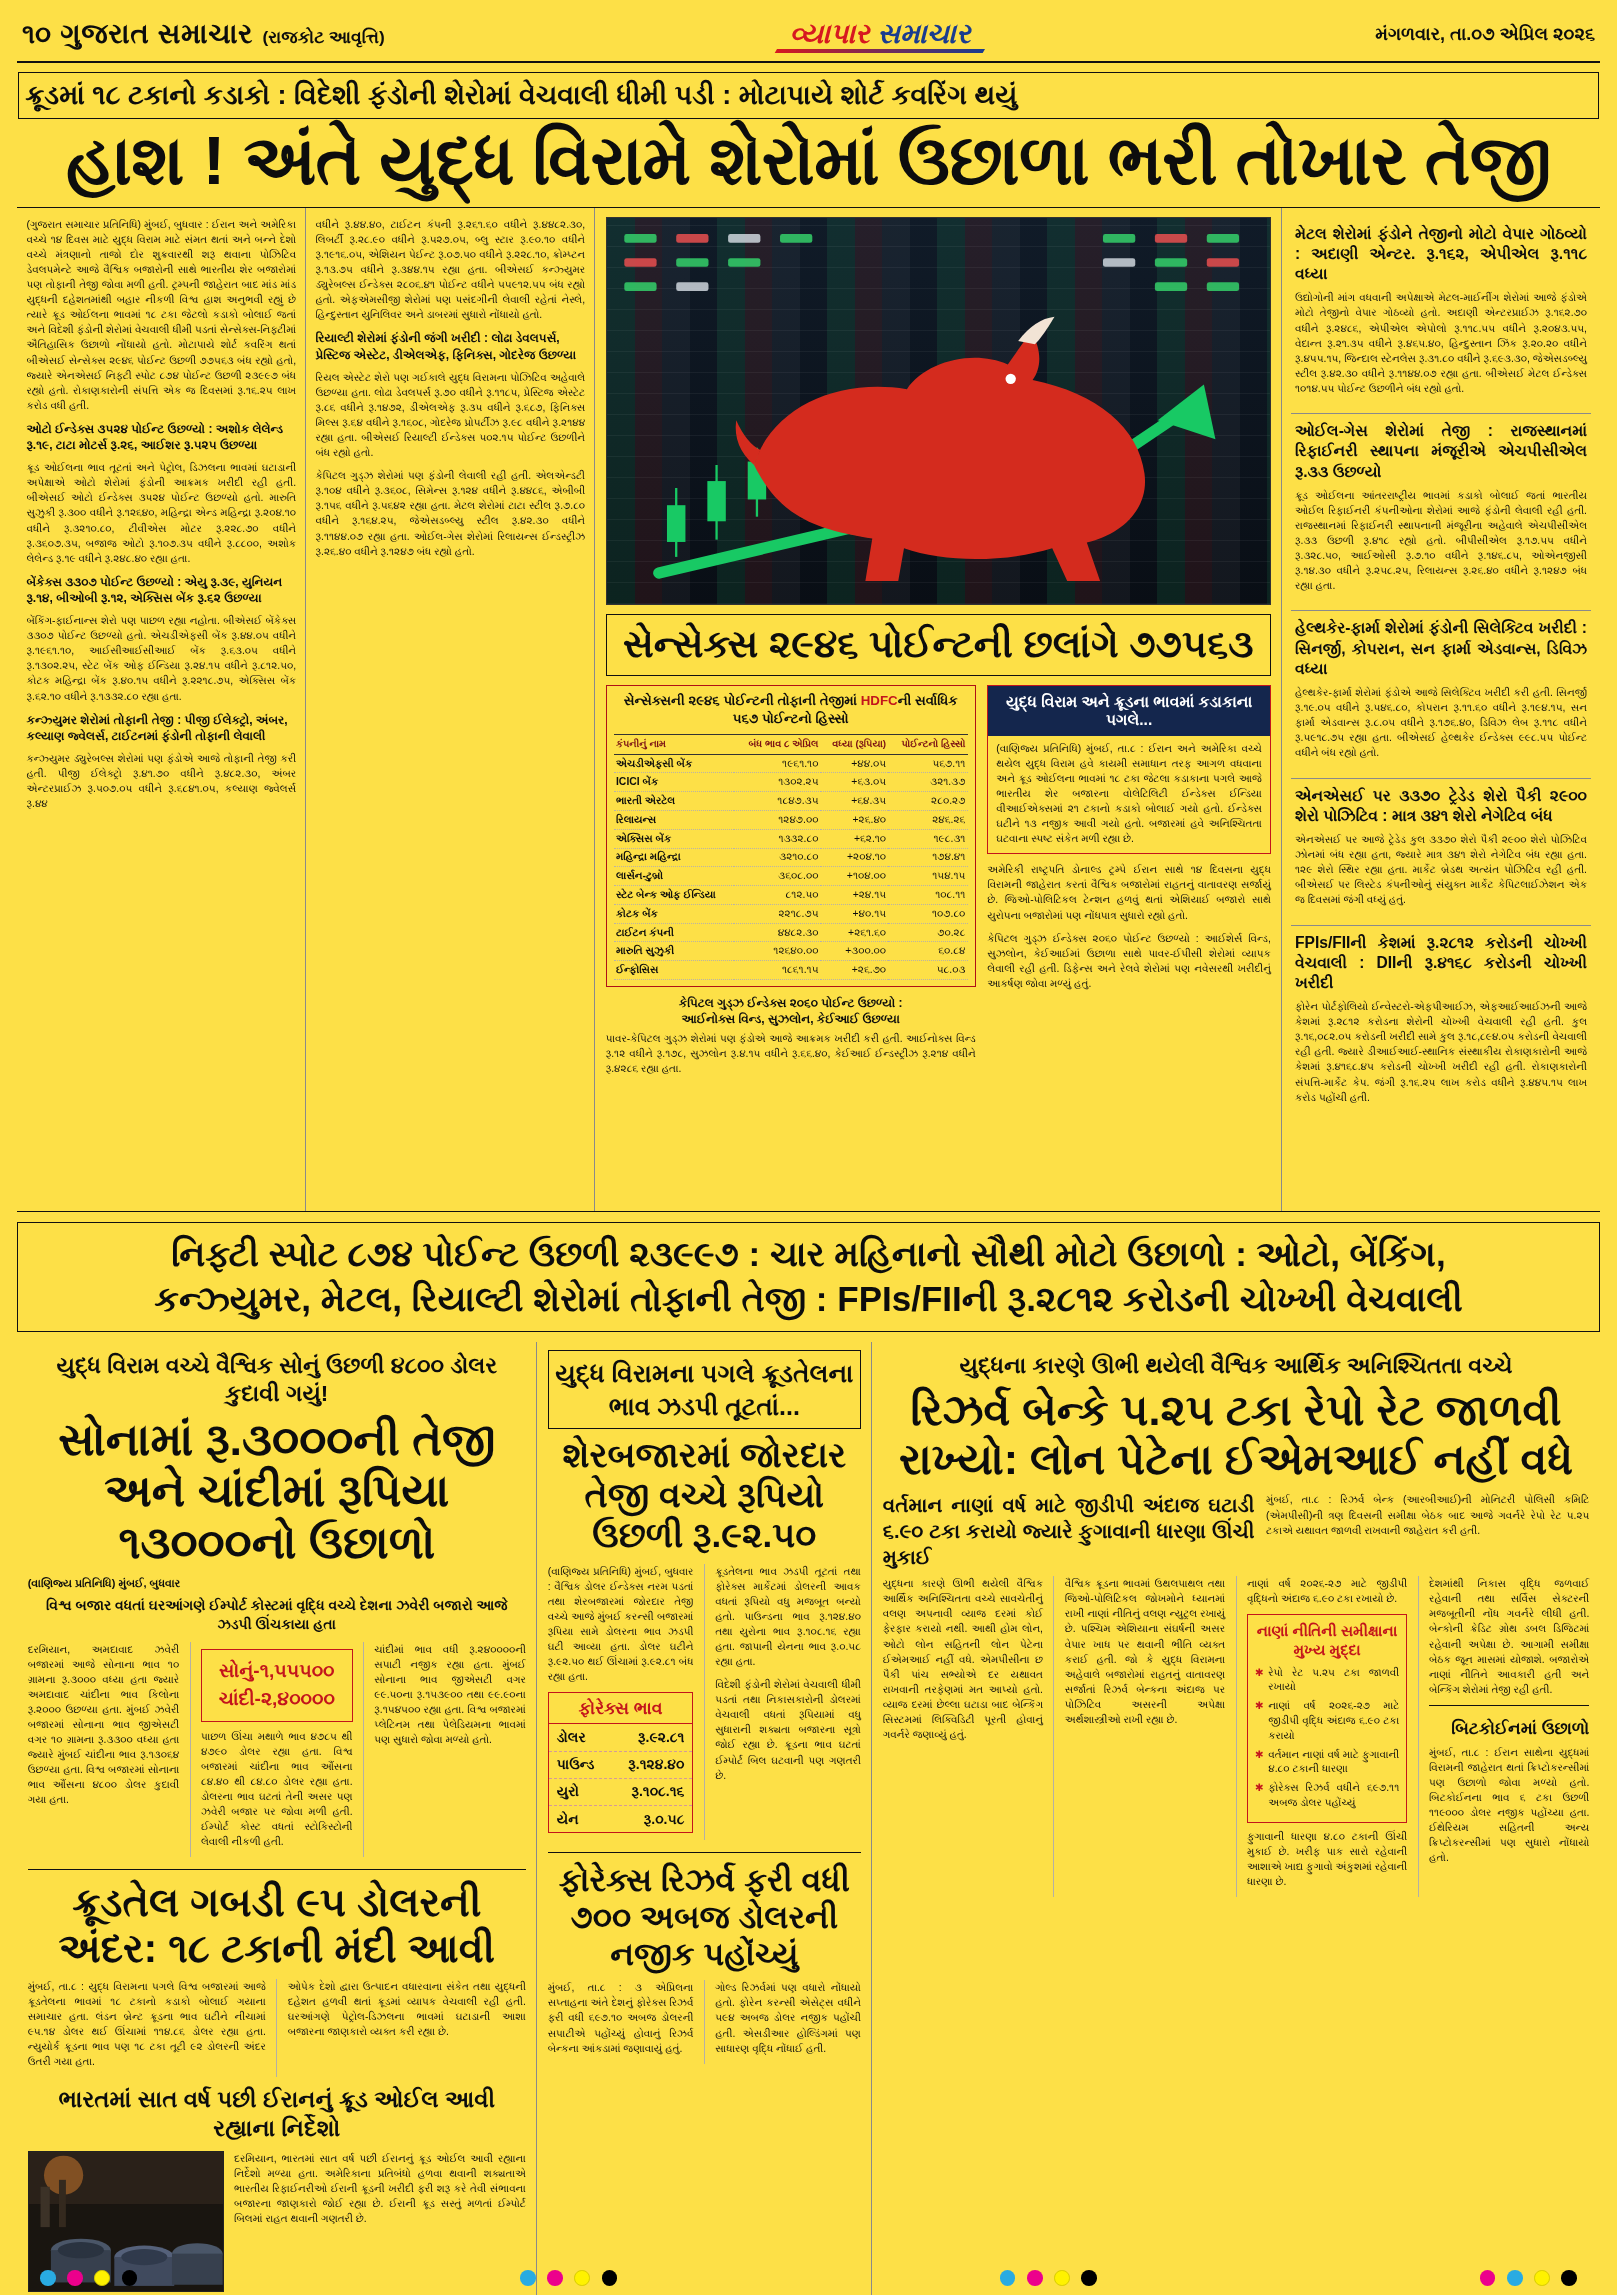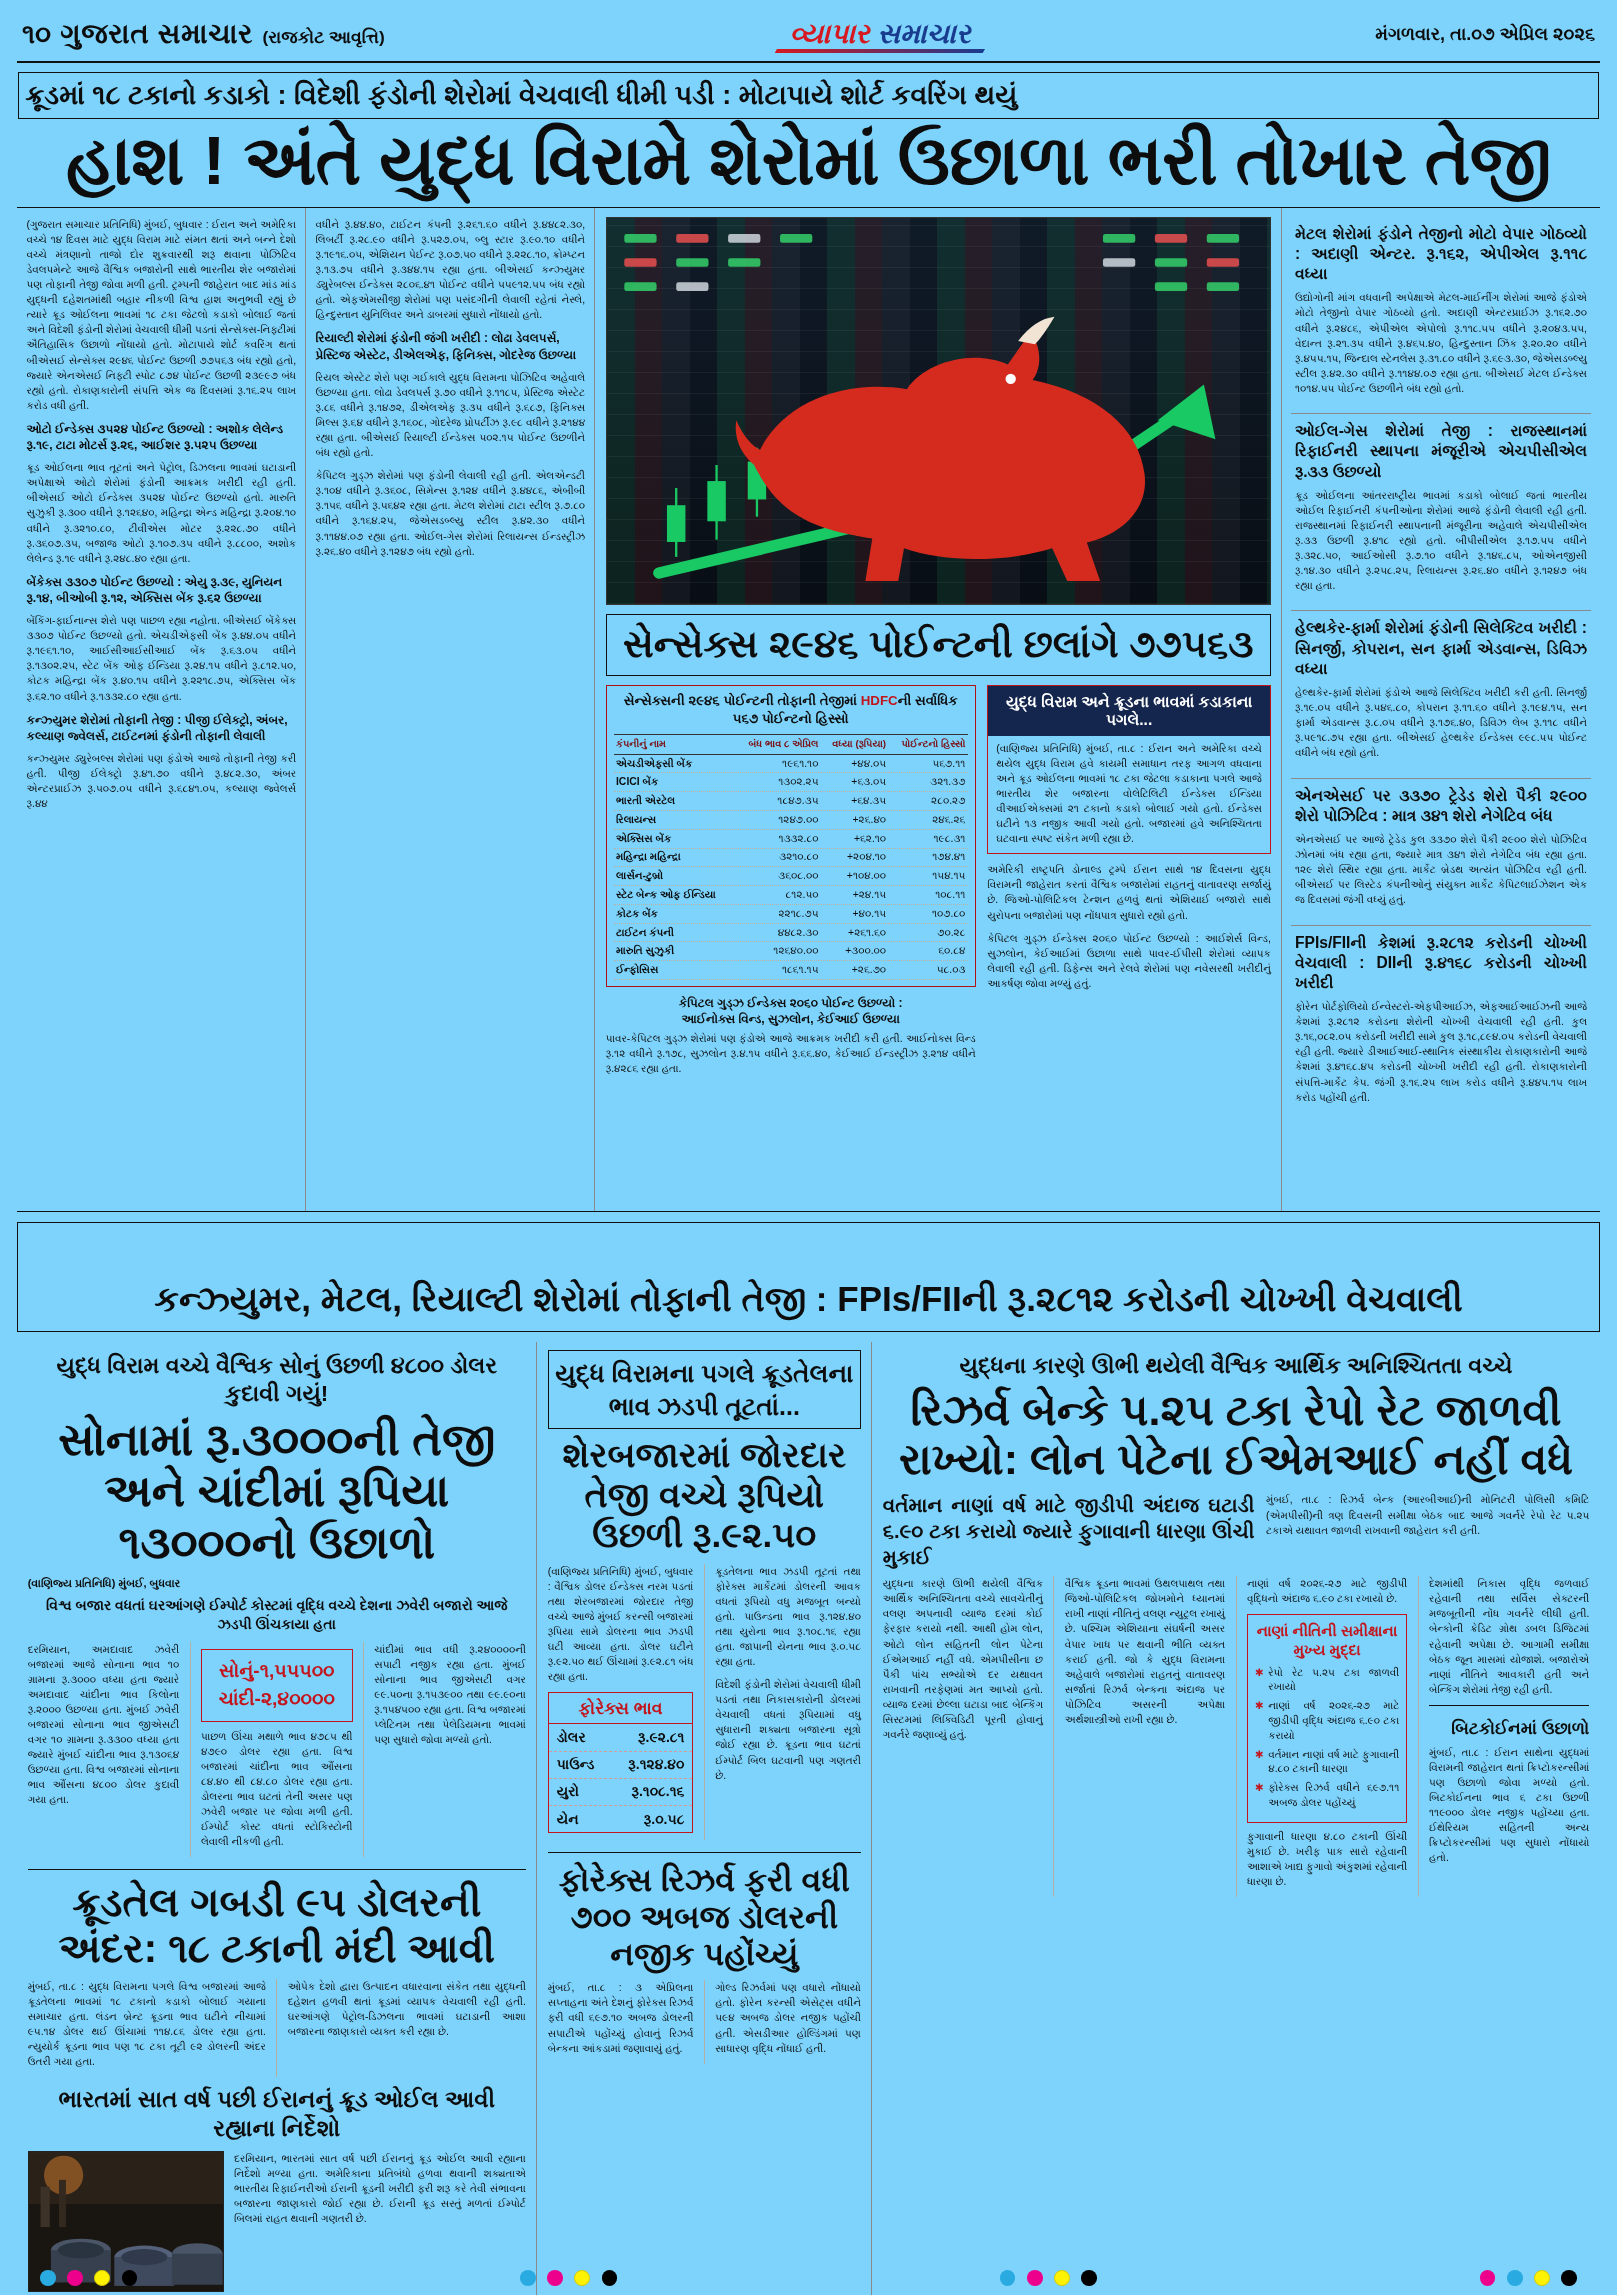--- a/index.html
+++ b/index.html
@@ -1,19 +1,19 @@
 <!DOCTYPE html>
 <html lang="gu" style="font-size:9.2px"><head>
 <meta charset="utf-8">
 <style>
   * { box-sizing: border-box; }
   html,body { margin:0; padding:0; background:#6f6f6f; }
   .page {
     width:1617px; height:2295px; margin:0 auto; position:relative;
-    background:#7dd3fc; color:#0d0d0d; overflow:hidden;
+    background:#fde047; color:#0d0d0d; overflow:hidden;
     font-family:"Liberation Sans","DejaVu Sans",sans-serif;
     padding:14px 17.3px 5.8px;
   }
   
   .masthead { display:flex; align-items:center; justify-content:space-between;
     border-bottom:2.9px double #111; padding:0 4.6px 7px; }
   .m-left { display:flex; align-items:baseline; gap:9.2px; }
   .page-num { font-size:26.6px; font-weight:900; }
   .paper-name { font-size:28px; font-weight:900; letter-spacing:0.6px; }
   .edition { font-size:17.3px; font-weight:600; }
@@ -330,21 +330,21 @@
         <p class="bodytext">એનએસઈ પર આજે ટ્રેડેડ કુલ ૩૩૭૦ શેરો પૈકી ૨૯૦૦ શેરો પોઝિટિવ ઝોનમાં બંધ રહ્યા હતા, જ્યારે માત્ર ૩૪૧ શેરો નેગેટિવ બંધ રહ્યા હતા. ૧૨૯ શેરો સ્થિર રહ્યા હતા. માર્કેટ બ્રેડથ અત્યંત પોઝિટિવ રહી હતી. બીએસઈ પર લિસ્ટેડ કંપનીઓનું સંયુક્ત માર્કેટ કેપિટલાઈઝેશન એક જ દિવસમાં જંગી વધ્યું હતું.</p>
       </div>
       <div class="r-article">
         <h3>FPIs/FIIની કેશમાં રૂ.૨૮૧૨ કરોડની ચોખ્ખી વેચવાલી : DIIની રૂ.૪૧૬૮ કરોડની ચોખ્ખી ખરીદી</h3>
         <p class="bodytext">ફોરેન પોર્ટફોલિયો ઈન્વેસ્ટરો-એફપીઆઈઝ, એફઆઈઆઈઝની આજે કેશમાં રૂ.૨૮૧૨ કરોડના શેરોની ચોખ્ખી વેચવાલી રહી હતી. કુલ રૂ.૧૬,૦૮૨.૦૫ કરોડની ખરીદી સામે કુલ રૂ.૧૮,૮૯૪.૦૫ કરોડની વેચવાલી રહી હતી. જ્યારે ડીઆઈઆઈ-સ્થાનિક સંસ્થાકીય રોકાણકારોની આજે કેશમાં રૂ.૪૧૬૮.૪૫ કરોડની ચોખ્ખી ખરીદી રહી હતી. રોકાણકારોની સંપત્તિ-માર્કેટ કેપ. જંગી રૂ.૧૬.૨૫ લાખ કરોડ વધીને રૂ.૪૪૫.૧૫ લાખ કરોડ પહોંચી હતી.</p>
       </div>
     </div>
   </section>
 
   <div class="nifty-banner">
-    <br>
+    <span>નિફ્ટી સ્પોટ ૮૭૪ પોઈન્ટ ઉછળી ૨૩૯૯૭ : ચાર મહિનાનો સૌથી મોટો ઉછાળો : ઓટો, બેંકિંગ,</span><br>
     <span>કન્ઝ્યુમર, મેટલ, રિયાલ્ટી શેરોમાં તોફાની તેજી : FPIs/FIIની રૂ.૨૮૧૨ કરોડની ચોખ્ખી વેચવાલી</span>
   </div>
 
   <section class="bottom-grid">
 
     <div class="bg-left">
       <div class="kicker">યુદ્ધ વિરામ વચ્ચે વૈશ્વિક સોનું ઉછળી ૪૮૦૦ ડોલર કુદાવી ગયું!</div>
       <div class="big-head gold-head">સોનામાં રૂ.૩૦૦૦ની તેજી અને ચાંદીમાં રૂપિયા ૧૩૦૦૦નો ઉછાળો</div>
       <div class="byline">(વાણિજ્ય પ્રતિનિધિ) મુંબઈ, બુધવાર</div>
       <div class="gold-deck">વિશ્વ બજાર વધતાં ઘરઆંગણે ઈમ્પોર્ટ કોસ્ટમાં વૃદ્ધિ વચ્ચે દેશના ઝવેરી બજારો આજે ઝડપી ઊંચકાયા હતા</div>

